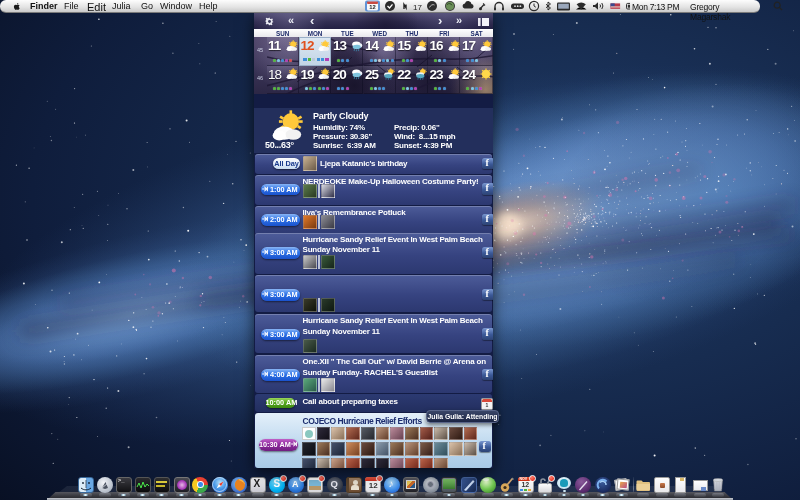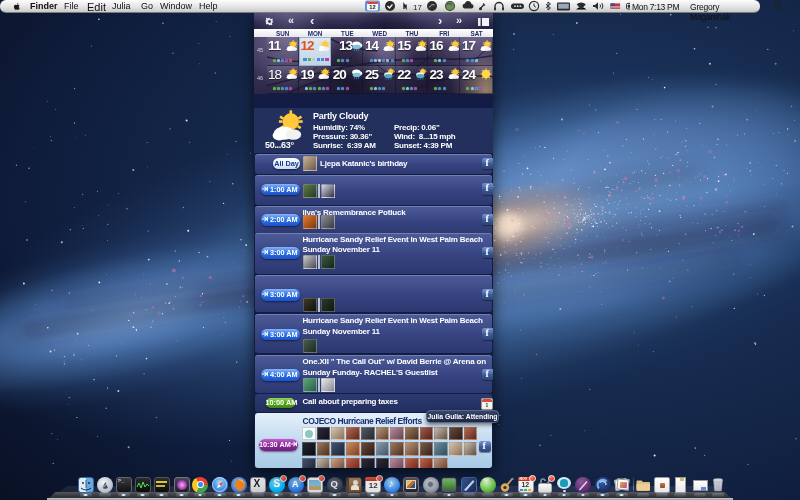--- a/index.html
+++ b/index.html
@@ -1235,21 +1235,21 @@
         </div>
         <div style="position:absolute;z-index:3;left:0;top:0">
           <i style="position:absolute;left:49.4px;top:21.0px;width:3.2px;height:3.2px;background:#3f8fd8"></i>
           <i style="position:absolute;left:53.8px;top:21.0px;width:3.2px;height:3.2px;background:#51b83a"></i>
           <i style="position:absolute;left:58.199999999999996px;top:21.0px;width:3.2px;height:3.2px;background:#b8c8d8"></i>
           <i style="position:absolute;left:62.599999999999994px;top:21.0px;width:3.2px;height:3.2px;background:#3f8fd8"></i>
           <i style="position:absolute;left:67.0px;top:21.0px;width:3.2px;height:3.2px;background:#3f8fd8"></i>
           <i style="position:absolute;left:71.4px;top:21.0px;width:3.2px;height:3.2px;background:#b43fb4"></i>
         </div>
         <div style="position:absolute;left:44.9px;top:0.0px;width:32.3px;height:28.5px;border-right:1px solid rgba(10,10,30,0.45);border-bottom:1px solid rgba(10,10,30,0.45);box-sizing:border-box"></div>
-        <span style="position:absolute;left:85px;top:1.0px;font-size:13.5px;font-weight:bold;color:#fff;z-index:2;text-shadow:0 1px 1px rgba(0,0,0,0.6);letter-spacing:-1px">13</span>
+        <span style="position:absolute;left:79px;top:1.0px;font-size:13.5px;font-weight:bold;color:#fff;z-index:2;text-shadow:0 1px 1px rgba(0,0,0,0.6);letter-spacing:-1px">13</span>
         <div style="z-index:3;position:absolute;left:0;top:0">
           <svg style="position:absolute;left:96.69999999999999px;top:2.5px" width="12" height="12" viewBox="0 0 20 20">
 <ellipse cx="9" cy="7" rx="7" ry="4.5" fill="#ffffff"></ellipse>
             <ellipse cx="14" cy="9" rx="4.8" ry="3.4" fill="#eef4fa"></ellipse>
             <ellipse cx="9.5" cy="11.5" rx="6.8" ry="3.6" fill="#7ec4de"></ellipse>
             <g stroke="#3a88ac" stroke-width="1.3">
               <line x1="6" y1="15" x2="5.2" y2="18.5"></line>
               <line x1="9.5" y1="15.5" x2="8.7" y2="19"></line>
               <line x1="13" y1="15" x2="12.2" y2="18.5"></line>
             </g>
@@ -1561,20 +1561,21 @@
       <div id="events">
         <div style="position:absolute;left:1px;top:1px;width:236.5px;height:20px;border-radius:3px;background:linear-gradient(#4d5c99,#364380 55%,#2c3870);box-shadow:inset 0 1px 0 rgba(255,255,255,0.22);">
           <div style="position:absolute;left:18px;top:4.5px;width:27px;height:11px;border-radius:5.5px;background:linear-gradient(#ffffff,#c9dcf0);box-shadow:0 1px 2px rgba(0,0,0,0.5);text-align:center;line-height:11.5px;font-size:7.3px;font-weight:bold;color:#1a3a8c;white-space:nowrap">All Day</div>
           <div style="position:absolute;left:47.5px;top:2.5px;width:14px;height:15px;background:linear-gradient(135deg,#c8b090,#6a5a48);border:1px solid rgba(255,255,255,0.25);box-sizing:border-box"></div>
           <span class="et" style="left:65px;top:5px">Ljepa Katanic's birthday</span>
           <div style="position:absolute;left:227px;top:4px;width:11.5px;height:11.5px;border-radius:2.5px;background:linear-gradient(#7a97cf,#3b5998 55%,#2d4373);box-shadow:0 1px 1px rgba(0,0,0,0.4)">
             <span style="position:absolute;left:3.5px;top:-1px;font-size:10px;font-weight:bold;color:#fff;font-family:'Liberation Serif',serif">f</span>
           </div>
         </div>
         <div style="position:absolute;left:1px;top:22.5px;width:236.5px;height:29.5px;border-radius:3px;background:linear-gradient(#4d5c99,#364380 55%,#2c3870);box-shadow:inset 0 1px 0 rgba(255,255,255,0.22);">
+          <span class="et" style="left:47.5px;top:1.5px">NERDEOKE Make-Up Halloween Costume Party!</span>
           <div style="position:absolute;left:5.5px;top:8.5px;width:39px;height:11.5px;border-radius:5.75px;background:linear-gradient(#8ab6f5,#2e73e8 45%,#1a52cc);box-shadow:0 1px 2px rgba(0,0,0,0.5);text-align:center;line-height:12.0px;font-size:7.3px;font-weight:bold;color:#fff;white-space:nowrap"><svg width="7" height="6" viewBox="0 0 9 8" style="vertical-align:0px">
               <path d="M0 4h5M3 1l3 3-3 3M7 1v6" stroke="#fff" stroke-width="1.4" fill="none"></path>
             </svg> 1:00 AM</div>
           <div style="position:absolute;left:47.5px;top:9px;width:14px;height:14px;background:linear-gradient(135deg,#5a7a4a,#2a3a22);border:1px solid rgba(255,255,255,0.25);box-sizing:border-box"></div>
           <div style="position:absolute;left:63px;top:9px;width:1.6px;height:14px;background:rgba(235,240,248,0.75)"></div>
           <div style="position:absolute;left:65.5px;top:9px;width:14px;height:14px;background:linear-gradient(135deg,#d8d8e0,#303048);border:1px solid rgba(255,255,255,0.25);box-sizing:border-box"></div>
           <div style="position:absolute;left:227px;top:8px;width:11.5px;height:11.5px;border-radius:2.5px;background:linear-gradient(#7a97cf,#3b5998 55%,#2d4373);box-shadow:0 1px 1px rgba(0,0,0,0.4)">
             <span style="position:absolute;left:3.5px;top:-1px;font-size:10px;font-weight:bold;color:#fff;font-family:'Liberation Serif',serif">f</span>
           </div>
         </div>

